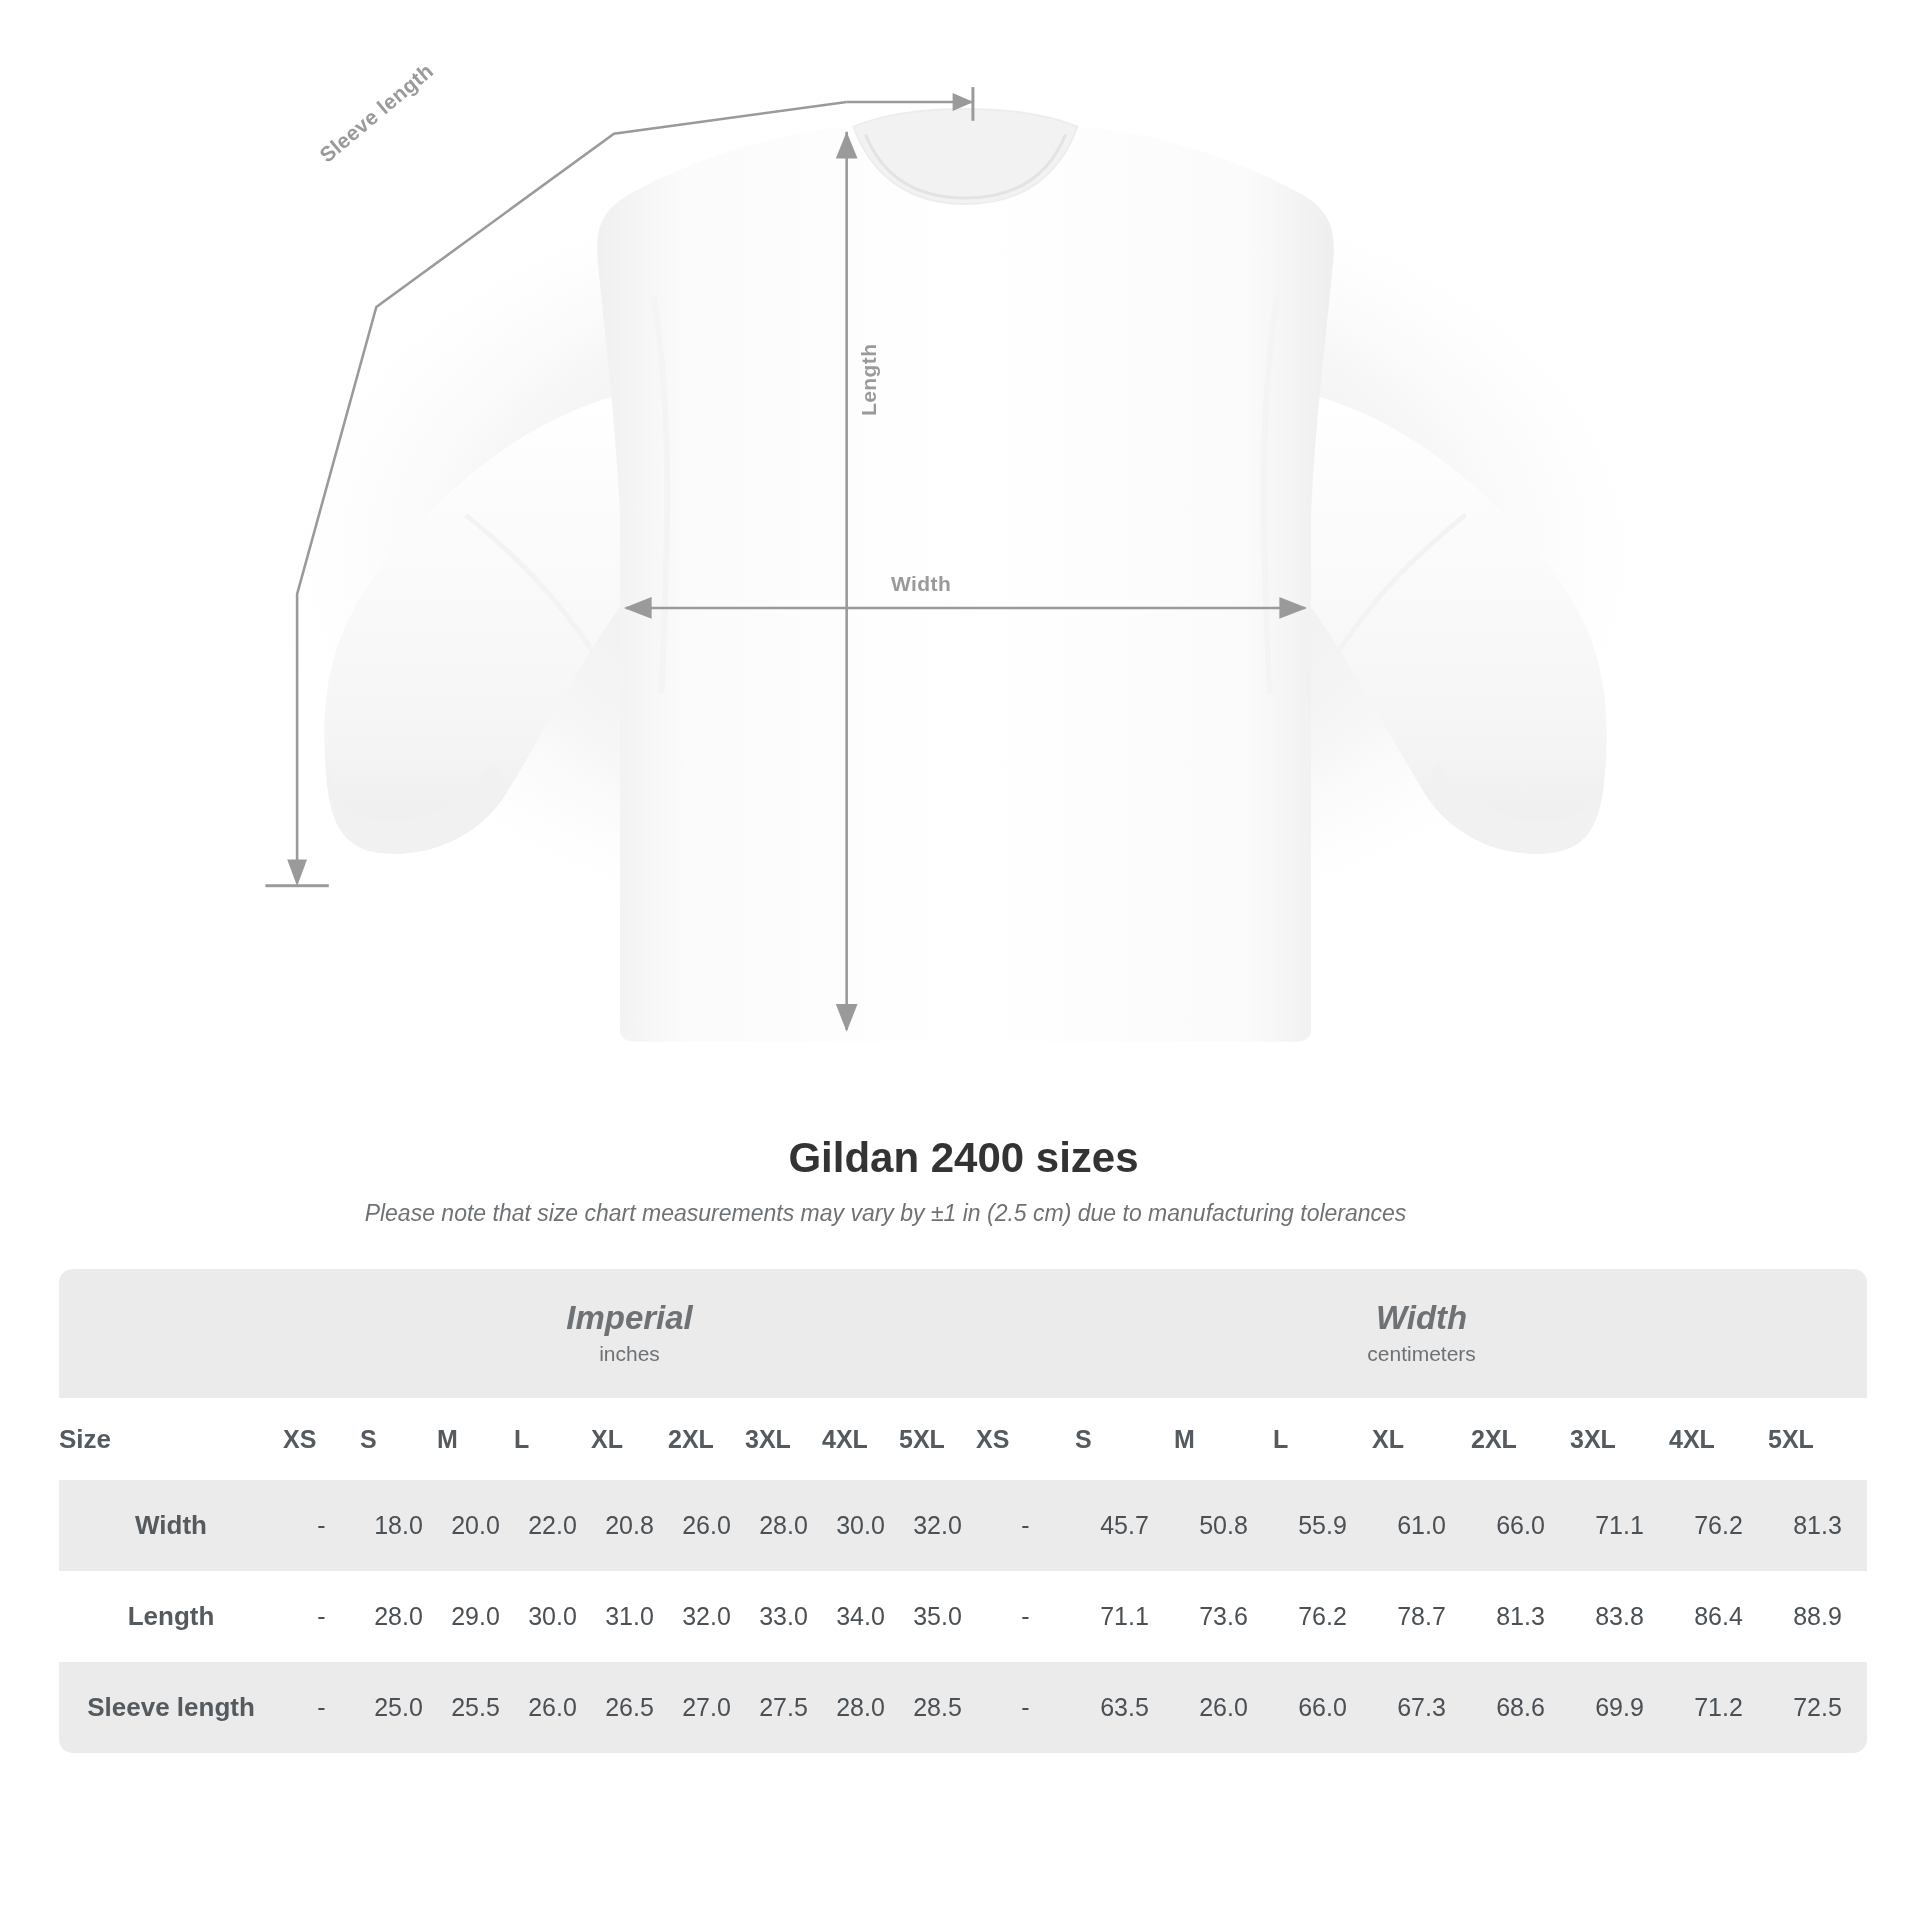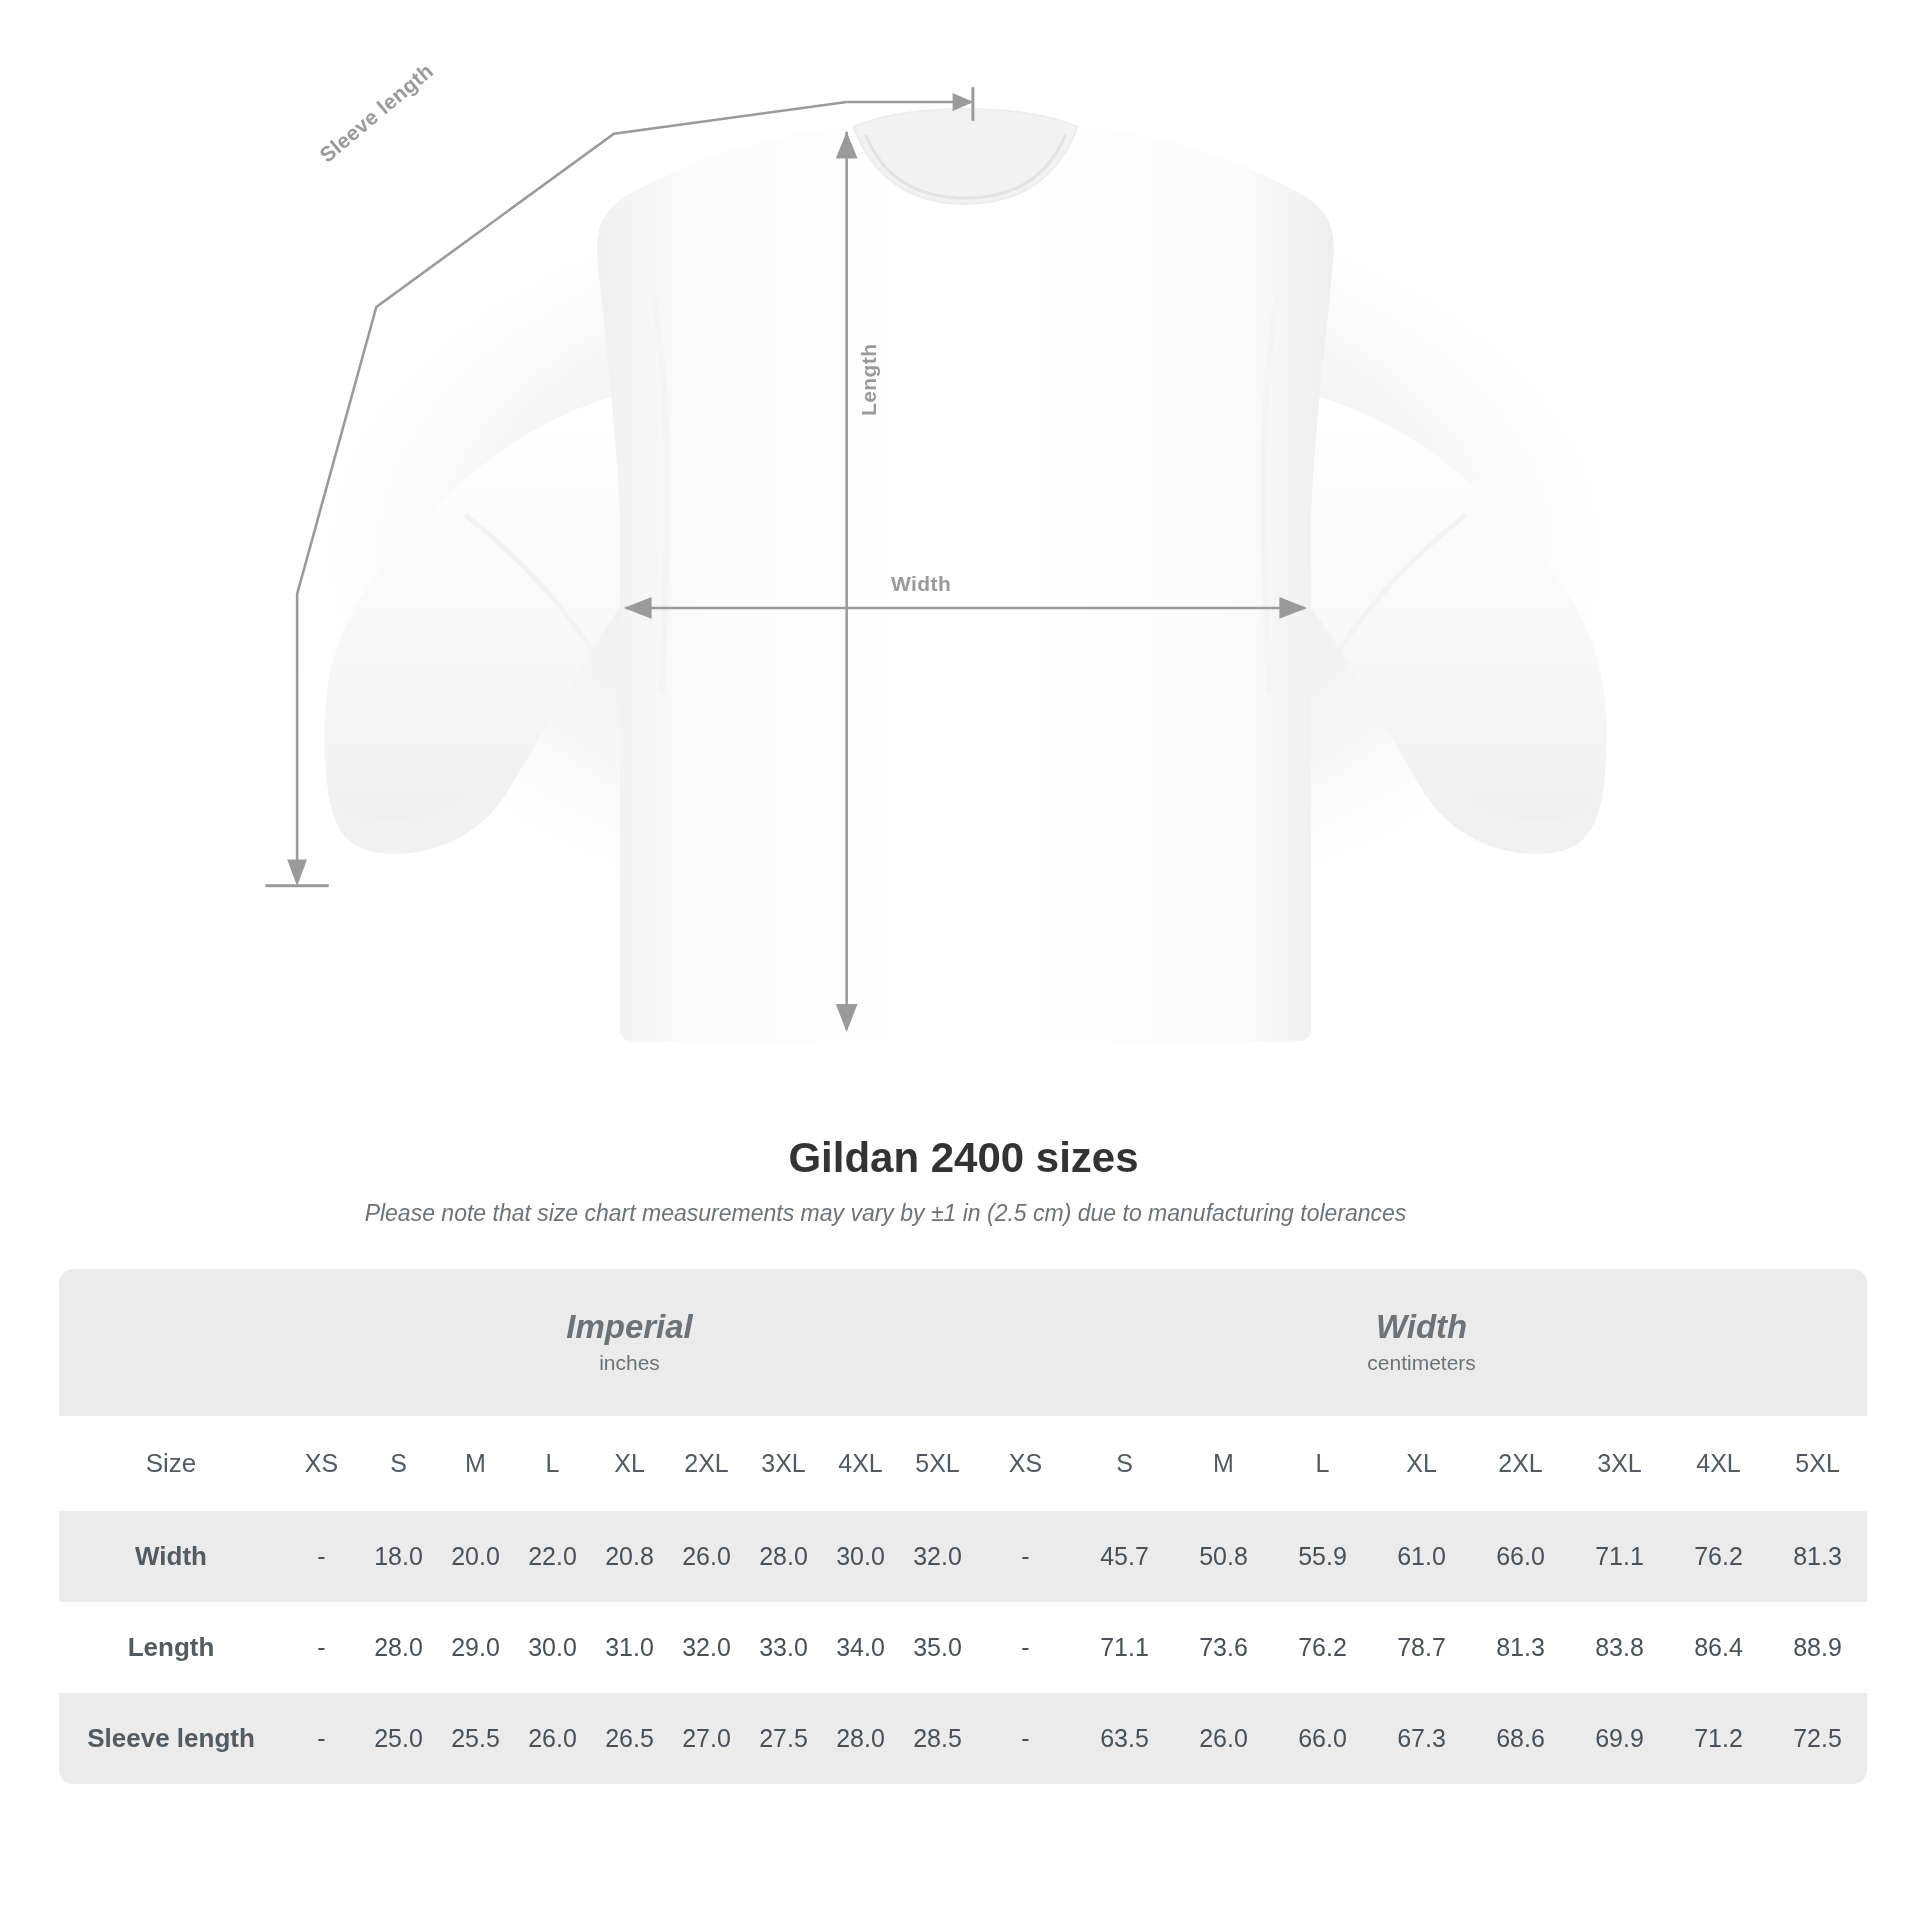--- a/index.html
+++ b/index.html
@@ -89,21 +89,21 @@
     table-layout: fixed;
   }
   table.size-table td, table.size-table th {
     padding: 0;
     margin: 0;
     border: none;
   }
 
   .unit-header-cell {
     background: #ebebeb;
-    height: 147px;
+    height: 129px;
     text-align: center;
     vertical-align: middle;
   }
   .unit-header-cell.first {
     border-top-left-radius: 14px;
   }
   .unit-header-cell.last {
     border-top-right-radius: 14px;
   }
   .unit-name {
@@ -113,25 +113,24 @@
     color: #6e7275;
     line-height: 1.25;
   }
   .unit-sub {
     font-size: 21px;
     color: #6e7275;
     line-height: 1.5;
   }
 
   .head-row td {
-    height: 95px;
-    text-align: center;
+    height: 82px;
     vertical-align: middle;
     font-size: 25px;
-    font-weight: normal;
+    font-weight: bold;
     color: #555a5e;
     background: #ffffff;
     border-left: 1px solid #e4e4e4;
   }
   .head-row td.rowlabel {
     border-left: none;
     font-size: 26px;
   }
 
   .data-row td {

